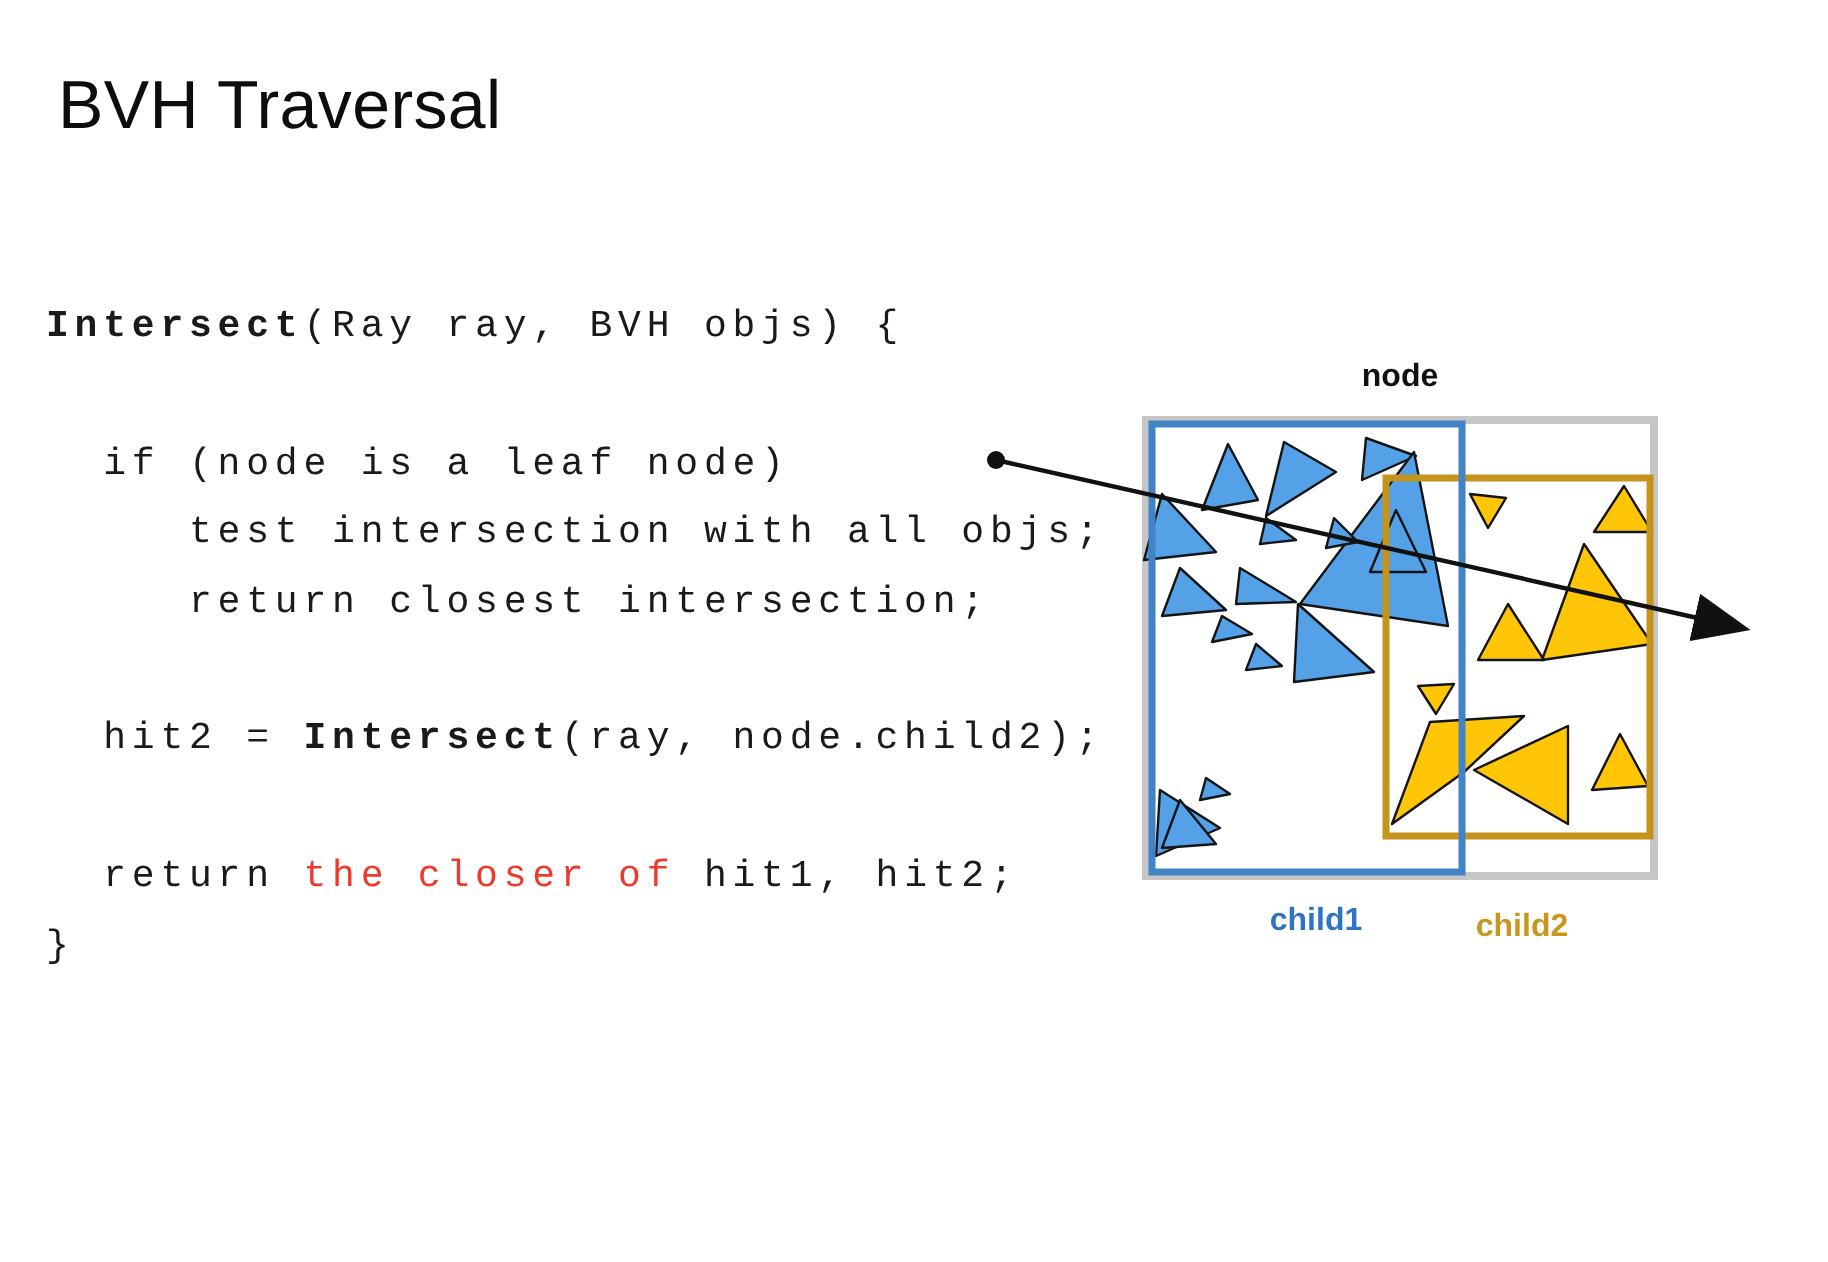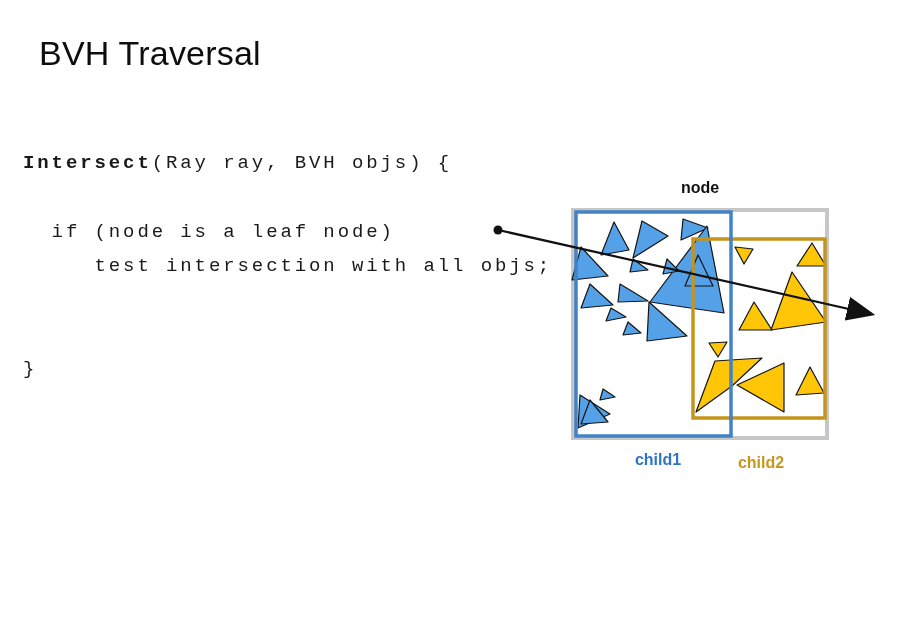--- a/index.html
+++ b/index.html
@@ -1,21 +1,21 @@
 <!DOCTYPE html>
 <html><head>
 <meta charset="utf-8">
 <style>
   html,body{margin:0;padding:0;}
   body{
     width:914px;height:631px;position:relative;background:#ffffff;
     font-family:"Liberation Sans",sans-serif;overflow:hidden;
   }
   #title{
-    position:absolute;left:39px;top:34px;
+    position:absolute;left:29px;top:34px;
     font-size:34px;font-weight:500;color:#0d0d0d;letter-spacing:0.2px;
   }
   #code{
     position:absolute;left:23px;top:146px;
     font-family:"Liberation Mono",monospace;
     font-size:19px;letter-spacing:2.9px;color:#1a1a1a;
   }
   .code-line{height:34.4px;line-height:34.4px;white-space:pre;}
   .code-line b{font-weight:bold;}
   .code-line .red{color:#ee3a2c;}
@@ -29,22 +29,25 @@
 </head>
 <body>
 
 <div id="title">BVH Traversal</div>
 
 <div id="code">
     <div class="code-line"><b>Intersect</b><span>(Ray ray, BVH objs) {</span></div>
     <div class="code-line">&nbsp;</div>
     <div class="code-line"><span>  if (node is a leaf node)</span></div>
     <div class="code-line"><span>     test intersection with all objs;</span></div>
+    <div class="code-line"><span>     return closest intersection;</span></div>
     <div class="code-line">&nbsp;</div>
+    <div class="code-line"><span>  hit2 = </span><b>Intersect</b><span>(ray, node.child2);</span></div>
     <div class="code-line">&nbsp;</div>
+    <div class="code-line"><span>  return </span><span class="red">the closer of</span><span> hit1, hit2;</span></div>
     <div class="code-line"><span>}</span></div>
   </div>
 
 <div id="diagram">
   <svg width="399" height="305" viewBox="515 170 399 305" xmlns="http://www.w3.org/2000/svg">
     <defs>
       <marker id="arrow" orient="auto" markerWidth="13" markerHeight="11" refX="11" refY="5.5">
         <path d="M0,0 L13,5.5 L0,11 z" fill="#111111"></path>
       </marker>
     </defs>

